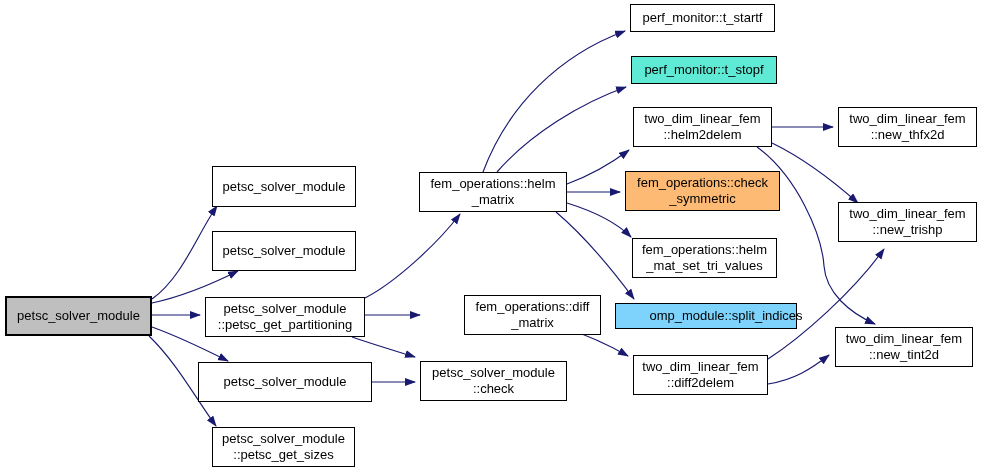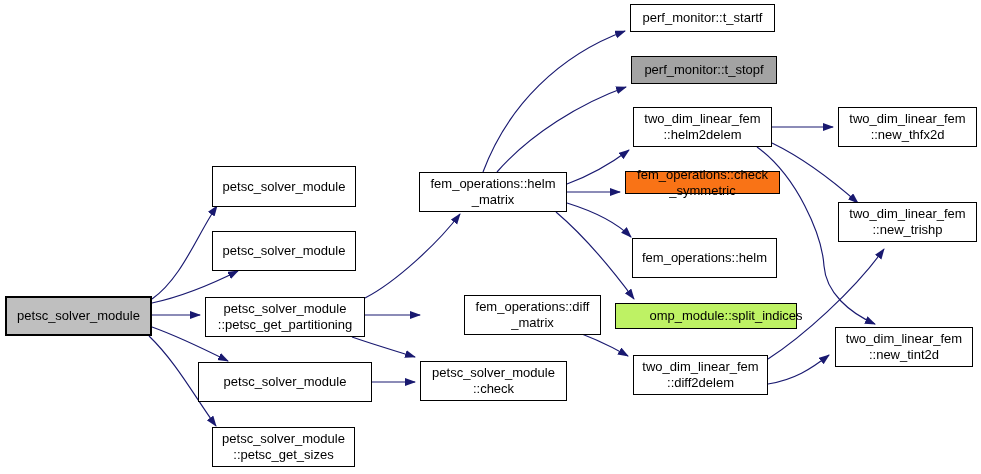--- a/index.html
+++ b/index.html
@@ -99,35 +99,36 @@
       <span class="lbl">fem_operations::diff</span>
       <span class="lbl">_matrix</span>
     </div>
     <div class="node" style="left: 420px; top: 361px; width: 147px; height: 40px; background: rgb(255, 255, 255); border: 1px solid rgb(0, 0, 0); color: rgb(0, 0, 0);">
       <span class="lbl">petsc_solver_module</span>
       <span class="lbl">::check</span>
     </div>
     <div class="node" style="left: 630px; top: 4px; width: 145px; height: 28px; background: rgb(255, 255, 255); border: 1px solid rgb(0, 0, 0); color: rgb(0, 0, 0);">
       <span class="lbl">perf_monitor::t_startf</span>
     </div>
-    <div class="node" style="left: 631px; top: 56px; width: 146px; height: 28px; background: #a3a3a3; border: 1px solid rgb(0, 0, 0); color: rgb(0, 0, 0);">
+    <div class="node" style="left: 631px; top: 56px; width: 146px; height: 28px; background: #5eead4; border: 1px solid rgb(0, 0, 0); color: rgb(0, 0, 0);">
       <span class="lbl">perf_monitor::t_stopf</span>
     </div>
     <div class="node" style="left: 633px; top: 107px; width: 139px; height: 40px; background: rgb(255, 255, 255); border: 1px solid rgb(0, 0, 0); color: rgb(0, 0, 0);">
       <span class="lbl">two_dim_linear_fem</span>
       <span class="lbl">::helm2delem</span>
     </div>
-    <div class="node" style="left: 625px; top: 171px; width: 155px; height: 23px; background: #f97316; border: 1px solid rgb(0, 0, 0); color: rgb(0, 0, 0);">
+    <div class="node" style="left: 625px; top: 171px; width: 155px; height: 40px; background: #fdba74; border: 1px solid rgb(0, 0, 0); color: rgb(0, 0, 0);">
       <span class="lbl">fem_operations::check</span>
       <span class="lbl">_symmetric</span>
     </div>
     <div class="node" style="left: 632px; top: 238px; width: 145px; height: 40px; background: rgb(255, 255, 255); border: 1px solid rgb(0, 0, 0); color: rgb(0, 0, 0);">
       <span class="lbl">fem_operations::helm</span>
+      <span class="lbl">_mat_set_tri_values</span>
     </div>
-    <div class="node" style="left: 615px; top: 303px; width: 182px; height: 26px; background: #bef264; border: 1px solid rgb(0, 0, 0); color: rgb(0, 0, 0); padding-left: 40px;">
+    <div class="node" style="left: 615px; top: 303px; width: 182px; height: 26px; background: #7dd3fc; border: 1px solid rgb(0, 0, 0); color: rgb(0, 0, 0); padding-left: 40px;">
       <span class="lbl">omp_module::split_indices</span>
     </div>
     <div class="node" style="left: 633px; top: 355px; width: 135px; height: 40px; background: rgb(255, 255, 255); border: 1px solid rgb(0, 0, 0); color: rgb(0, 0, 0);">
       <span class="lbl">two_dim_linear_fem</span>
       <span class="lbl">::diff2delem</span>
     </div>
     <div class="node" style="left: 838px; top: 107px; width: 139px; height: 40px; background: rgb(255, 255, 255); border: 1px solid rgb(0, 0, 0); color: rgb(0, 0, 0);">
       <span class="lbl">two_dim_linear_fem</span>
       <span class="lbl">::new_thfx2d</span>
     </div>

